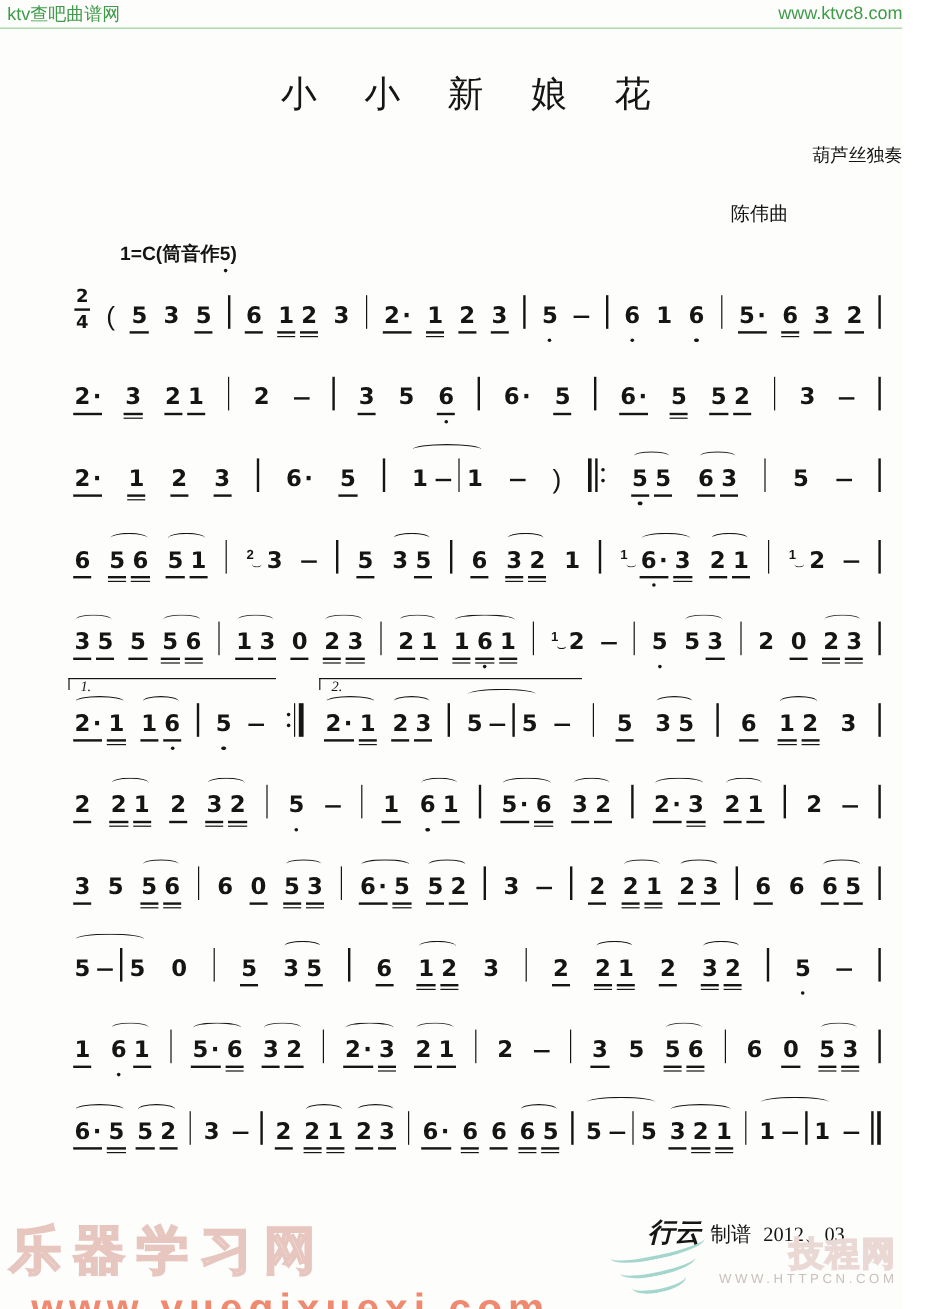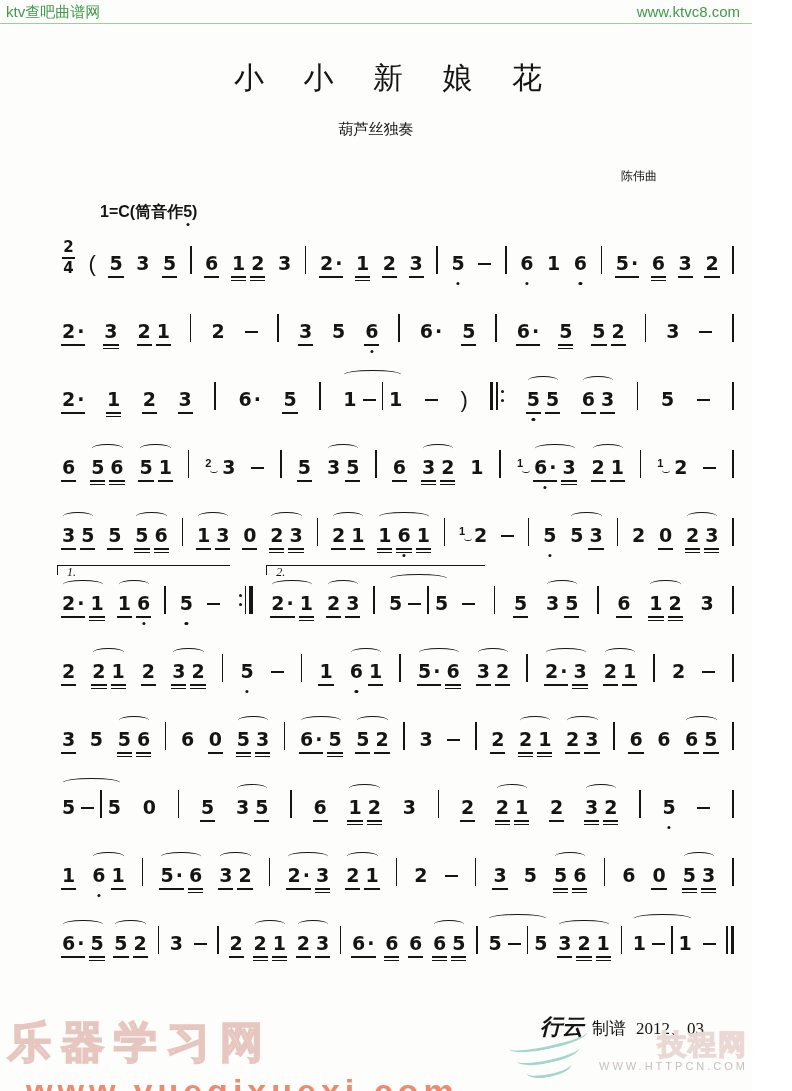--- a/index.html
+++ b/index.html
@@ -1,31 +1,31 @@
 <!DOCTYPE html>
 <html><head>
 <meta charset="utf-8">
 <style>
   html,body{margin:0;padding:0;}
   #page{position:relative;width:752px;height:1091px;background:#fdfdfb;overflow:hidden;
         font-family:"Liberation Sans",sans-serif;color:#151515;}
   
   .hdr-left{position:absolute;left:6px;top:3px;font-size:15px;color:#3f9b4a;text-decoration:none;}
-  .hdr-right{position:absolute;right:12px;top:3px;font-size:15px;color:#3f9b4a;text-decoration:none;}
+  .hdr-right{position:absolute;right:0;top:3px;font-size:15px;color:#3f9b4a;text-decoration:none;}
   .hrule{position:absolute;left:0;right:0;top:23px;height:1px;background:#9ccf9c;}
   
   .title{position:absolute;left:0;right:0;top:58px;text-align:center;font-size:30px;
          letter-spacing:16px;font-family:"Liberation Serif",serif;padding-left:40px;}
-  .subtitle{position:absolute;left:0;right:0;top:120px;text-align:center;font-size:15px;}
+  .subtitle{position:absolute;left:0;right:0;top:120px;text-align:right;font-size:15px;}
   .meta{position:absolute;left:0;right:0;top:166px;height:24px;}
   .keysig{position:absolute;left:100px;top:0;font-size:16px;font-weight:bold;margin-top:36px;}
   .keynote{position:relative;display:inline-block;}
   .keynote i{position:absolute;left:50%;transform:translateX(-50%);bottom:-5px;width:3px;height:3px;
              border-radius:50%;background:#151515;}
-  .composer{position:absolute;right:95px;top:2px;font-size:12px;}
+  .composer{position:absolute;right:95px;top:2px;font-size:16px;}
   
   #score{position:absolute;left:62px;top:228px;width:672px;}
   .sline{display:flex;justify-content:space-between;align-items:flex-end;height:46px;margin-bottom:22px;}
   .nt{position:relative;display:inline-block;font-weight:bold;font-size:19px;line-height:22px;
       font-family:"DejaVu Sans",sans-serif;}
   .nt .u1{position:absolute;left:-1px;right:-1px;bottom:-3.5px;height:1.5px;background:#151515;}
   .nt .u2{position:absolute;left:-1px;right:-1px;bottom:-7px;height:1.5px;background:#151515;}
   .nt .lo{position:absolute;left:50%;transform:translateX(-50%);bottom:-11px;width:3.2px;height:3.2px;
           border-radius:50%;background:#151515;}
   .aug{font-weight:bold;margin-left:2px;}

